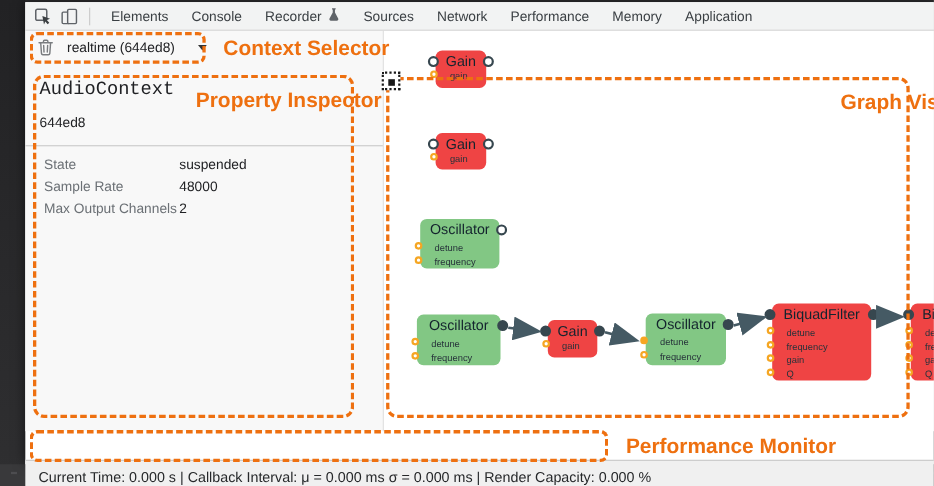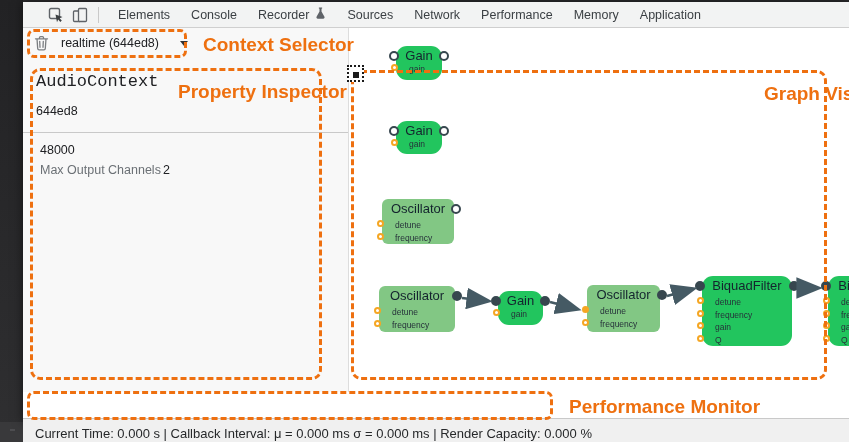--- a/index.html
+++ b/index.html
@@ -16,21 +16,21 @@
   .desktop-bottom::after { content:""; position:absolute; left:10px; right:0; top:7px; height:2px;
     background:repeating-linear-gradient(90deg,#4d4d50 0 5px, transparent 5px 22px); }
 
   
   .devtools { position:absolute; left:23px; top:2px; width:826px; height:420px;
     background:#fff; box-shadow:0 0 10px rgba(0,0,0,.55); }
 
   
   .tabbar { position:absolute; left:0; top:0; width:100%; height:26px;
     background:#f2f3f3; border-bottom:1px solid #cfcfcf;
-    display:flex; align-items:center; padding-left:24px; }
+    display:flex; align-items:center; padding-left:7px; }
   .tool-icon { width:17px; height:17px; display:flex; align-items:center; justify-content:center; margin-right:7px; }
   .tabbar-sep { width:1px; height:16px; background:#c9c9c9; margin:0 8px 0 3px; }
   .tabs { display:flex; align-items:center; gap:21px; padding-left:11px; }
   .tab { font-size:12.5px; color:#3a3f43; white-space:nowrap; display:flex; align-items:center; gap:6px; }
   .flask-icon { width:11px; height:12px; }
 
   
   .content { position:absolute; left:0; top:26px; width:100%; height:364px; }
 
   
@@ -46,21 +46,21 @@
   .pane-divider { position:absolute; left:0; right:0; top:104px; border-top:1px solid #c9c9c9; }
   .props { position:absolute; left:17px; top:112px; right:6px; }
   .prop-row { display:flex; font-size:12.5px; line-height:20px; }
   .prop-label { width:123px; color:#6b7075; flex:none; }
   .prop-value { color:#202124; }
 
   
   .graph-pane { position:absolute; left:326px; top:0; width:500px; height:364px;
     background:#fff; overflow:hidden; }
   .node { position:absolute; border-radius:6px; color:#14242e; }
-  .node.gain, .node.biquad { background:#22c55e;border-radius:11px; }
+  .node.gain, .node.biquad { background:#ef4444; }
   .node.oscillator { background:#82c784; }
   .node-title { font-size:13px; line-height:15px; padding:2px 8px 0 8px; text-align:center; white-space:nowrap; }
   .node.oscillator .node-title, .node.biquad .node-title { padding-bottom:3px; }
   .param { position:relative; padding-left:13px; font-size:8.5px; line-height:12.5px;
     color:#26323a; white-space:nowrap; }
   .pport { position:absolute; left:-5px; top:1px; width:7px; height:7px;
     border:2px solid #f5a623; border-radius:50%; background:#fff; }
   .pport.connected { background:#f5a623; }
   .port { position:absolute; top:5px; width:10px; height:10px;
     border:2.5px solid #37474f; border-radius:50%; background:#fff; }
@@ -153,20 +153,25 @@
         <span class="ctx-select">
           <span>realtime (644ed8)</span>
           <span class="caret-down"></span>
         </span>
       </div>
       <div class="ac-title">AudioContext</div>
       <div class="ac-id">644ed8</div>
       <div class="pane-divider"></div>
       <div class="props" id="props">
           <div class="prop-row">
+            <span class="prop-label">State</span>
+            <span class="prop-value">suspended</span>
+          </div>
+          <div class="prop-row">
+            <span class="prop-label">Sample Rate</span>
             <span class="prop-value">48000</span>
           </div>
           <div class="prop-row">
             <span class="prop-label">Max Output Channels</span>
             <span class="prop-value">2</span>
           </div>
         </div>
     </div>
 
     <div class="graph-pane">

